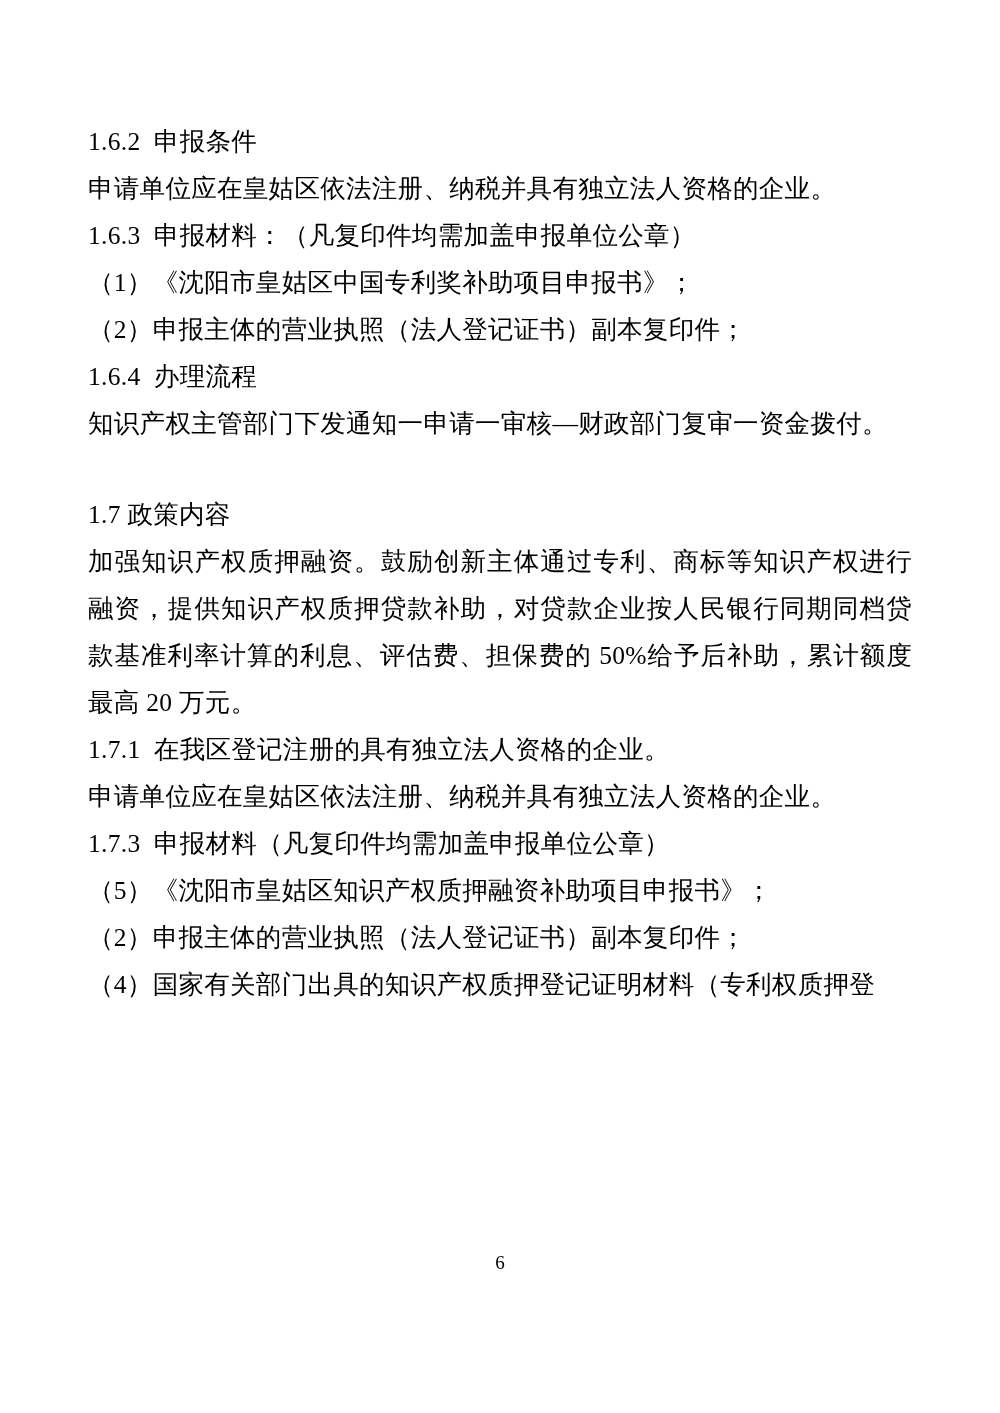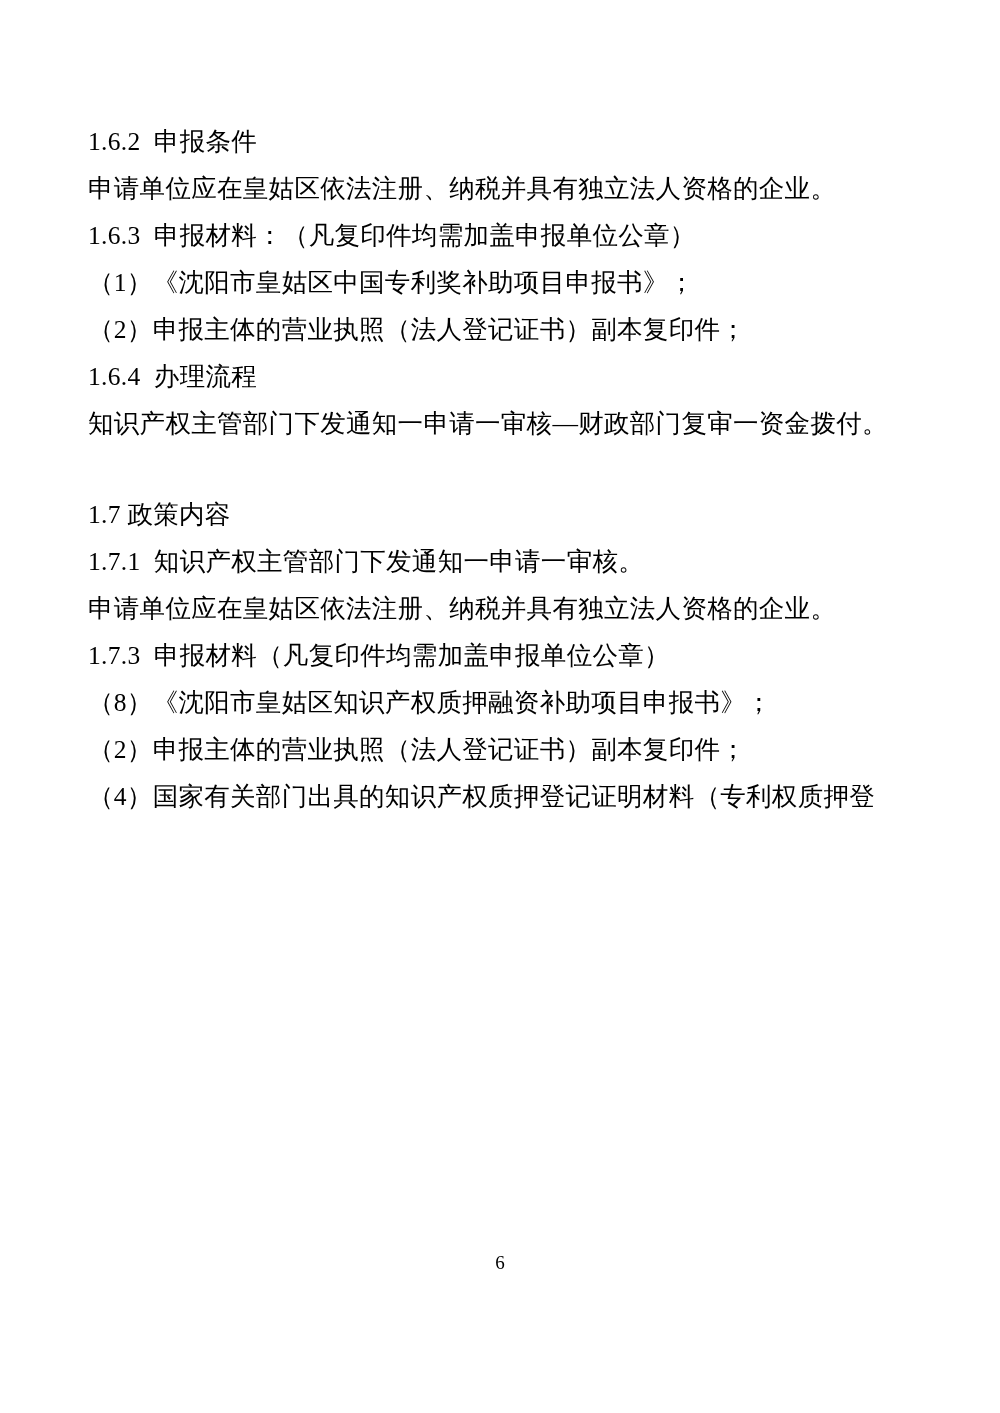--- a/index.html
+++ b/index.html
@@ -67,24 +67,25 @@
     <p class="para">申请单位应在皇姑区依法注册、纳税并具有独立法人资格的企业。</p>
     <p class="para">1.6.3  申报材料：（凡复印件均需加盖申报单位公章）</p>
     <p class="para">（1）《沈阳市皇姑区中国专利奖补助项目申报书》；</p>
     <p class="para">（2）申报主体的营业执照（法人登记证书）副本复印件；</p>
     <p class="para">1.6.4  办理流程</p>
     <p class="para">知识产权主管部门下发通知一申请一审核—财政部门复审一资金拨付。</p>
 
     <div class="spacer-lg"></div>
 
     <p class="heading">1.7  政策内容</p>
-    <p class="para">1.7.1  知识产权主管部门下发通知一申请一审核。</p>
+    <p class="para body-flow">加强知识产权质押融资。鼓励创新主体通过专利、商标等知识产权进行融资，提供知识产权质押贷款补助，对贷款企业按人民银行同期同档贷款基准利率计算的利息、评估费、担保费的 50%给予后补助，累计额度最高 20 万元。</p>
+    <p class="para">1.7.1  在我区登记注册的具有独立法人资格的企业。</p>
     <p class="para">申请单位应在皇姑区依法注册、纳税并具有独立法人资格的企业。</p>
     <p class="para">1.7.3  申报材料（凡复印件均需加盖申报单位公章）</p>
-    <p class="para">（8）《沈阳市皇姑区知识产权质押融资补助项目申报书》；</p>
+    <p class="para">（5）《沈阳市皇姑区知识产权质押融资补助项目申报书》；</p>
     <p class="para">（2）申报主体的营业执照（法人登记证书）副本复印件；</p>
     <p class="para">（4）国家有关部门出具的知识产权质押登记证明材料（专利权质押登</p>
 
   </div>
 
   <div class="page-number">6</div>
 
 </div>
 
 </body></html>

